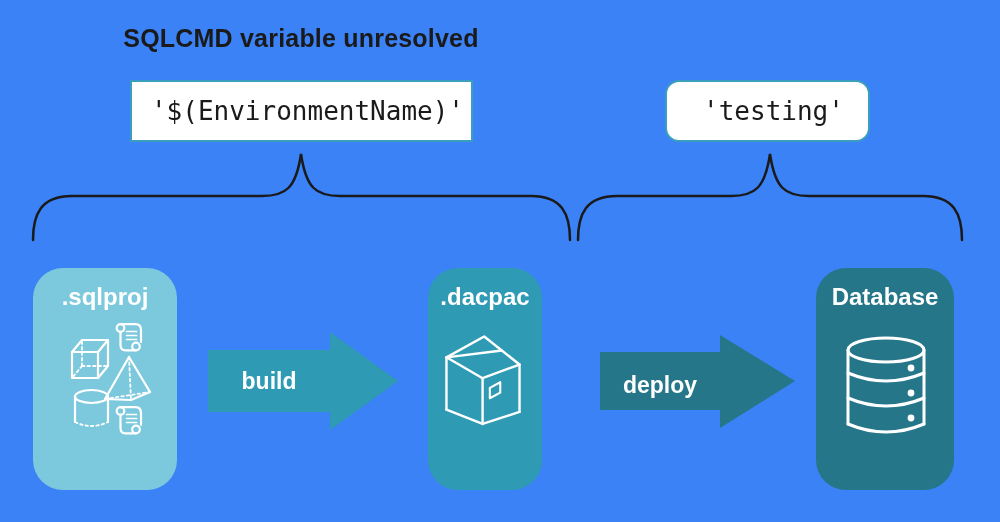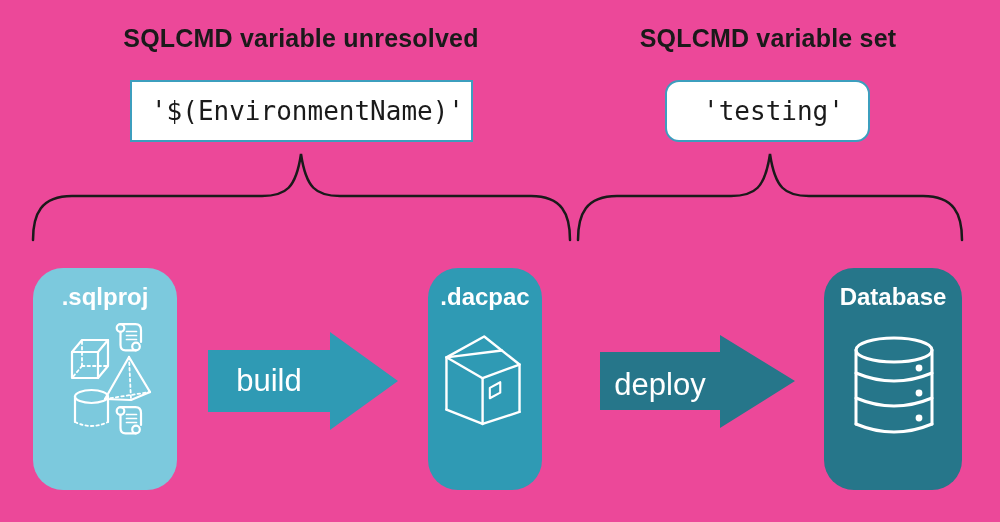--- a/index.html
+++ b/index.html
@@ -5,21 +5,21 @@
   html, body {
     margin: 0;
     padding: 0;
     background: #ffffff;
     font-family: "Liberation Sans", sans-serif;
   }
   .canvas {
     position: relative;
     width: 1000px;
     height: 522px;
-    background: #ec4899;
+    background: #3b82f6;
     overflow: hidden;
   }
   .group-title {
     position: absolute;
     top: 24px;
     width: 400px;
     text-align: center;
     font-size: 25px;
     font-weight: bold;
     color: #1a1a1a;
@@ -52,21 +52,21 @@
     pointer-events: none;
   }
   .card {
     position: absolute;
     top: 268px;
     height: 222px;
     border-radius: 30px;
   }
   .card-sqlproj  { left: 33px;  width: 144px; background: #7cc9dd; }
   .card-dacpac   { left: 428px; width: 114px; background: #2f9ab4; }
-  .card-database { left: 816px; width: 138px; background: #26768a; margin-left: 8px; }
+  .card-database { left: 816px; width: 138px; background: #26768a; }
   .card-label {
     position: relative;
     display: block;
     margin-top: 15px;
     text-align: center;
     font-size: 24px;
     font-weight: bold;
     color: #ffffff;
     z-index: 2;
   }
@@ -83,33 +83,32 @@
   }
   .arrow-build  { left: 206px; width: 194px; }
   .arrow-deploy { left: 598px; width: 200px; }
   .arrow svg { position: absolute; left: 0; top: 0; }
   .arrow-label {
     position: absolute;
     display: flex;
     align-items: center;
     justify-content: center;
     color: #ffffff;
-    font-size: 31px;
-    font-weight: normal;
+    font-size: 23px;
+    font-weight: bold;
   }
   .arrow-build .arrow-label  { left: 2px; top: 19px; width: 122px; height: 62px; }
   .arrow-deploy .arrow-label { left: 2px; top: 21px; width: 120px; height: 66px; }
 </style>
 </head>
 <body>
 
 <div class="canvas">
 
   <div class="group-title title-left">SQLCMD variable unresolved</div>
-  <div class="group-title title-right">SQLCMD variable set</div>
 
   <div class="code-box code-left">
     <span>'$(EnvironmentName)'</span>
   </div>
   <div class="code-box code-right">
     <span>'testing'</span>
   </div>
 
   <svg class="braces-layer" width="1000" height="522" viewBox="0 0 1000 522">
     <g fill="none" stroke="#1a1a1a" stroke-width="2.5" stroke-linecap="round">

